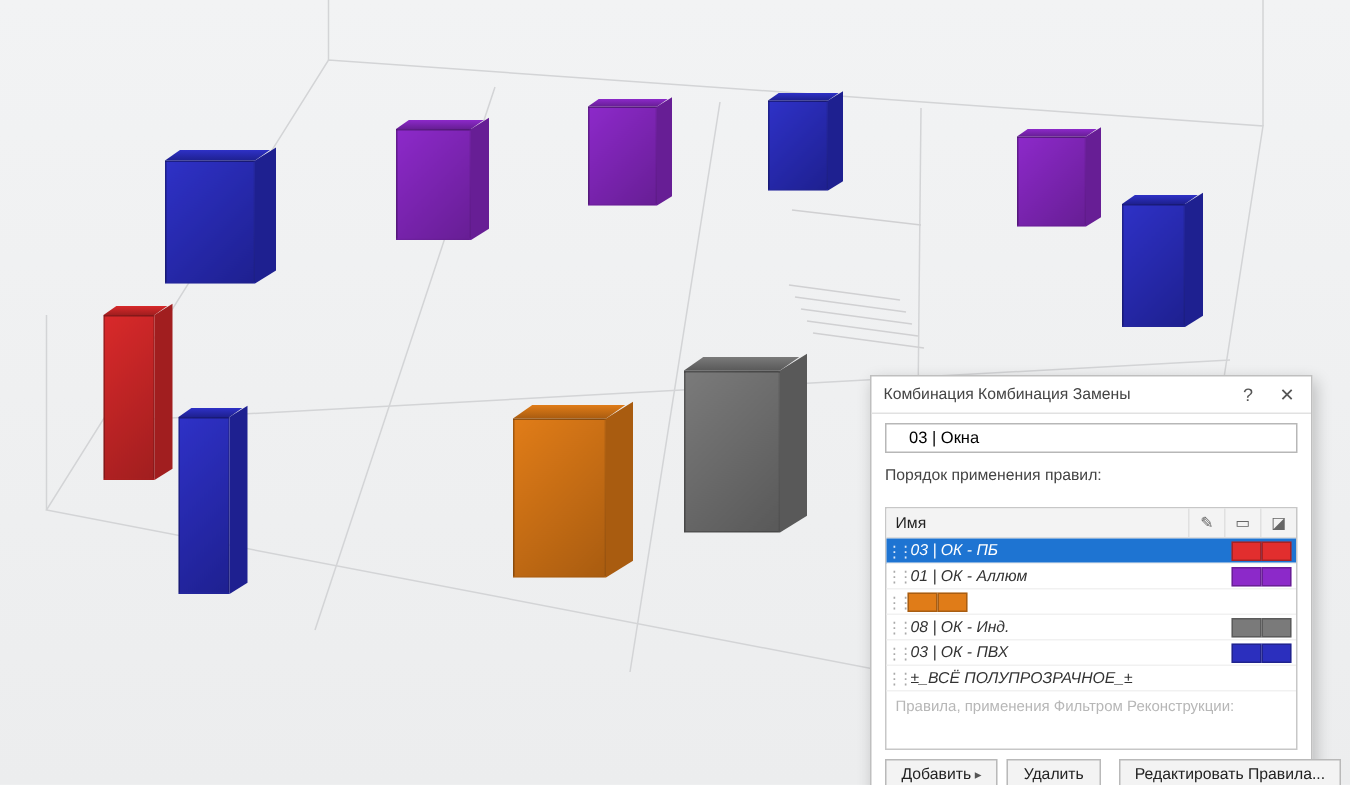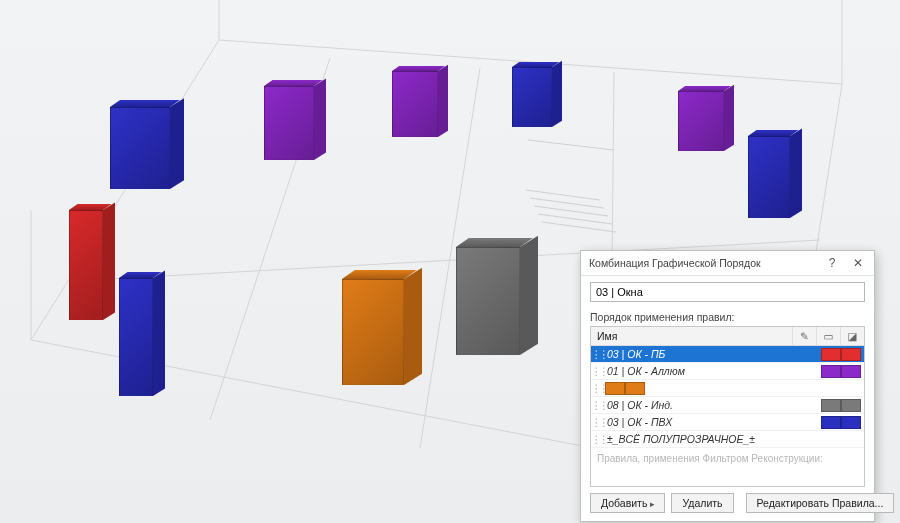--- a/index.html
+++ b/index.html
@@ -27,24 +27,24 @@
     font-size:10.5px; color:#444;
   }
   .title-icons { display:flex; gap:2px; }
   .title-btn {
     width:24px; height:18px; display:flex; align-items:center; justify-content:center;
     font-size:12px; color:#555; cursor:default;
   }
   .body { padding:6px 9px 8px 9px; }
   .label { font-size:10.5px; color:#444; margin-bottom:3px; }
   .name-field {
-    width:100%; padding:3px 5px; font-size:11px;
+    width:100%; padding:3px 15px; font-size:11px;
     border:1px solid #b7b7b7; background:#fff;
   }
-  .section-label { font-size:10.5px; color:#444; margin-top:9px; margin-bottom:3px; }
+  .section-label { font-size:10.5px; color:#444; margin-top:9px; margin-bottom:15px; }
   .rules {
     border:1px solid #c7c7c7; background:#fff;
   }
   .rules-header {
     display:flex; align-items:center; background:#f3f3f3; border-bottom:1px solid #dcdcdc;
     font-size:10.5px;
   }
   .rules-header .col-name { flex:1; padding:3px 6px; }
   .rules-header .col-icon {
     width:24px; text-align:center; padding:3px 0; border-left:1px solid #e0e0e0; color:#666;
@@ -153,21 +153,21 @@
       <div class="box3d" style="left: 748px; top: 130px; width: 54px; height: 88px;">
         <div class="top" style="left: 0px; top: 0px; width: 42px; height: 6px; background: linear-gradient(rgb(46, 49, 198), rgb(30, 32, 144)); transform: skewX(-55deg); transform-origin: left bottom;"></div>
         <div class="side" style="left: 42px; top: 6px; width: 12px; height: 82px; background: rgb(30, 32, 144); transform: skewY(-32deg); transform-origin: left top;"></div>
         <div class="front" style="left: 0px; top: 6px; width: 42px; height: 82px; background: linear-gradient(135deg, rgb(46, 49, 198), rgb(30, 32, 144)); border: 1px solid rgba(0, 0, 0, 0.2);"></div>
       </div>
     </div>
 </div>
 
 <div class="dialog">
   <div class="titlebar">
-    <span>Комбинация Графической Порядок</span>
+    <span>Комбинация Комбинация Замены</span>
     <div class="title-icons">
       <div class="title-btn">?</div>
       <div class="title-btn">✕</div>
     </div>
   </div>
   <div class="body">
     <input class="name-field" type="text" value="03 | Окна" style="">
     <div class="section-label">Порядок применения правил:</div>
     <div class="rules">
       <div class="rules-header">

